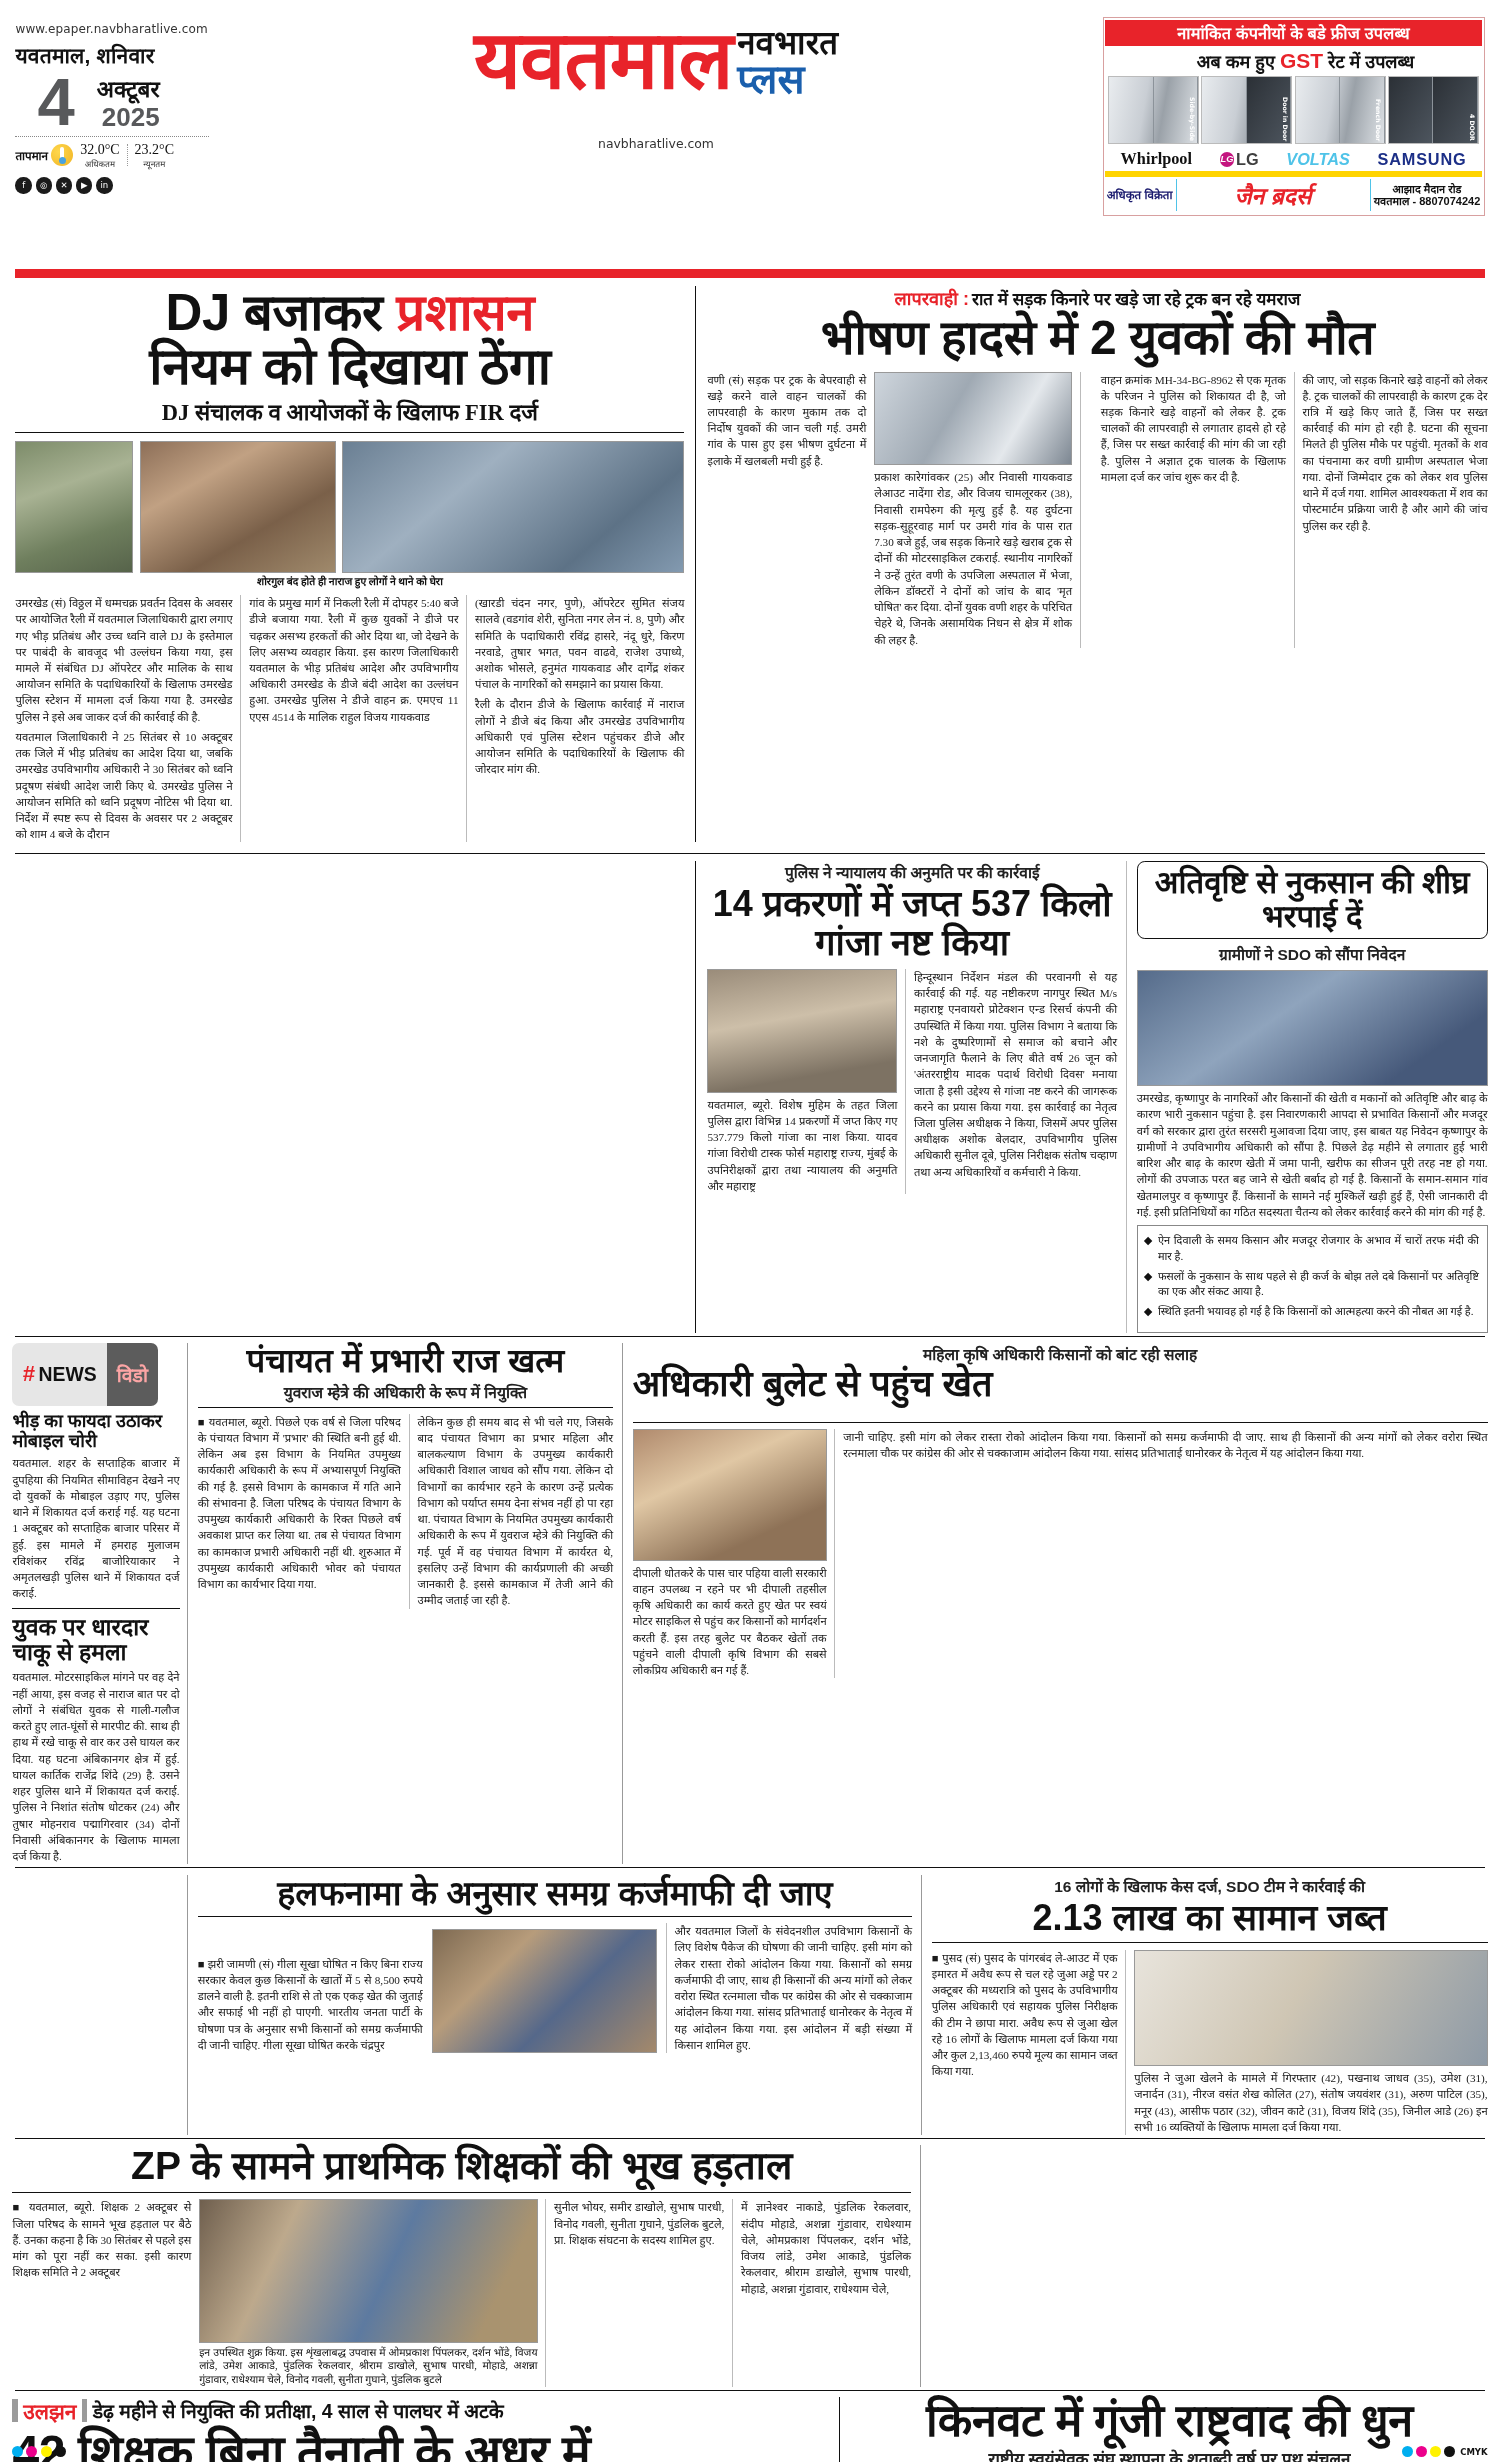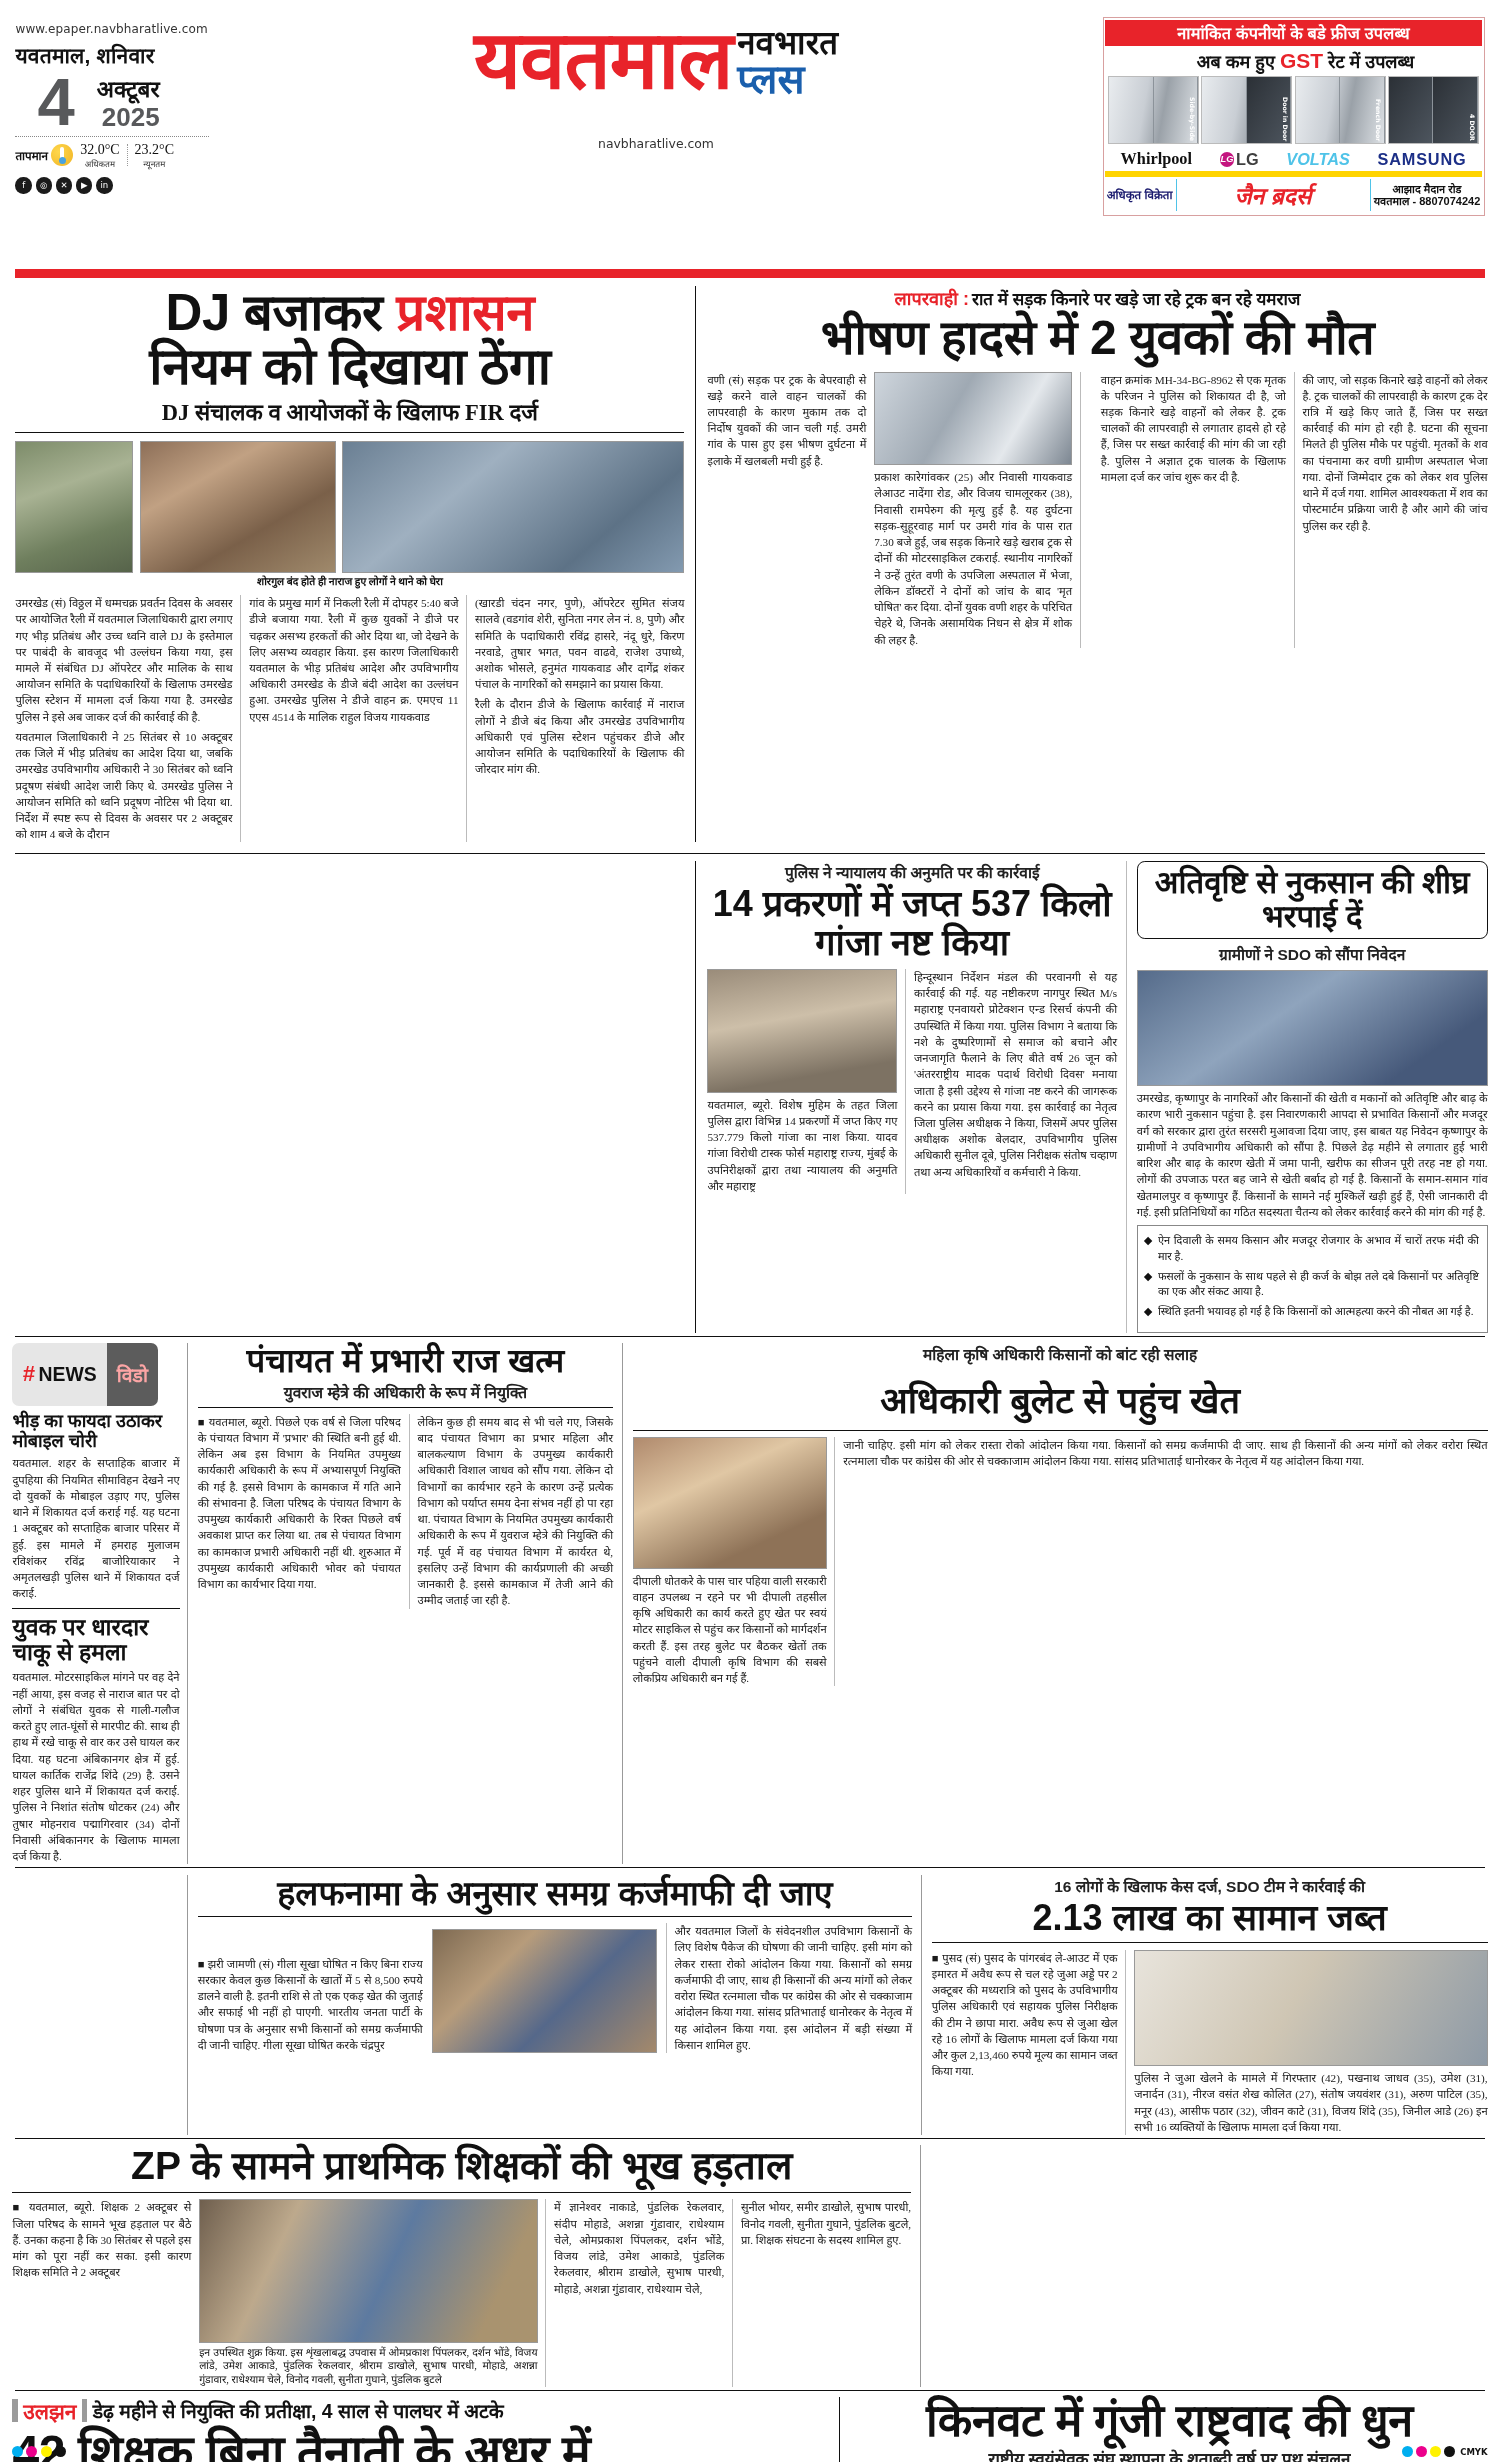--- a/index.html
+++ b/index.html
@@ -337,21 +337,21 @@
           <p class="body">■ यवतमाल, ब्यूरो. पिछले एक वर्ष से जिला परिषद के पंचायत विभाग में 'प्रभार' की स्थिति बनी हुई थी. लेकिन अब इस विभाग के नियमित उपमुख्य कार्यकारी अधिकारी के रूप में अभ्यासपूर्ण नियुक्ति की गई है. इससे विभाग के कामकाज में गति आने की संभावना है. जिला परिषद के पंचायत विभाग के उपमुख्य कार्यकारी अधिकारी के रिक्त पिछले वर्ष अवकाश प्राप्त कर लिया था. तब से पंचायत विभाग का कामकाज प्रभारी अधिकारी नहीं थी. शुरुआत में उपमुख्य कार्यकारी अधिकारी भोवर को पंचायत विभाग का कार्यभार दिया गया.</p>
         </div>
         <div style="flex:1;" class="vrule">
           <p class="body" style="padding-left:7.8px;">लेकिन कुछ ही समय बाद से भी चले गए, जिसके बाद पंचायत विभाग का प्रभार महिला और बालकल्याण विभाग के उपमुख्य कार्यकारी अधिकारी विशाल जाधव को सौंप गया. लेकिन दो विभागों का कार्यभार रहने के कारण उन्हें प्रत्येक विभाग को पर्याप्त समय देना संभव नहीं हो पा रहा था. पंचायत विभाग के नियमित उपमुख्य कार्यकारी अधिकारी के रूप में युवराज म्हेत्रे की नियुक्ति की गई. पूर्व में वह पंचायत विभाग में कार्यरत थे, इसलिए उन्हें विभाग की कार्यप्रणाली की अच्छी जानकारी है. इससे कामकाज में तेजी आने की उम्मीद जताई जा रही है.</p>
         </div>
       </div>
     </div>
 
     <div style="flex:1;border-left:0.8px solid #999;padding-left:9.3px;">
       <div class="subline" style="text-align:center;">महिला कृषि अधिकारी किसानों को बांट रही सलाह</div>
-      <h2 class="mid" style="text-align:center;margin-top:17px;border-bottom:0.8px solid #111;padding-bottom:9px;">अधिकारी बुलेट से पहुंच खेत</h2>
+      <h2 class="mid" style="text-align:left;margin-top:0;border-bottom:0.8px solid #111;padding-bottom:18px;">अधिकारी बुलेट से पहुंच खेत</h2>
       <div class="cols" style="margin-top:6.2px;gap:7.8px;">
         <div style="width:194px;">
           <div class="photo ph-f" style="height:132px;"></div>
           <p class="body" style="margin-top:3.9px;">दीपाली धोतकरे के पास चार पहिया वाली सरकारी वाहन उपलब्ध न रहने पर भी दीपाली तहसील कृषि अधिकारी का कार्य करते हुए खेत पर स्वयं मोटर साइकिल से पहुंच कर किसानों को मार्गदर्शन करती हैं. इस तरह बुलेट पर बैठकर खेतों तक पहुंचने वाली दीपाली कृषि विभाग की सबसे लोकप्रिय अधिकारी बन गई हैं.</p>
         </div>
         <div style="flex:1;" class="vrule">
           <p class="body" style="padding-left:7.8px;">जानी चाहिए. इसी मांग को लेकर रास्ता रोको आंदोलन किया गया. किसानों को समग्र कर्जमाफी दी जाए. साथ ही किसानों की अन्य मांगों को लेकर वरोरा स्थित रत्नमाला चौक पर कांग्रेस की ओर से चक्काजाम आंदोलन किया गया. सांसद प्रतिभाताई धानोरकर के नेतृत्व में यह आंदोलन किया गया.</p>
         </div>
       </div>
     </div>
@@ -400,24 +400,24 @@
       <h2 class="mid" style="text-align:center;font-size:39px;border-bottom:0.8px solid #111;padding-bottom:4.7px;">ZP के सामने प्राथमिक शिक्षकों की भूख हड़ताल</h2>
       <div class="cols" style="margin-top:6.2px;gap:7.8px;">
         <div style="width:179px;">
           <p class="body">■ यवतमाल, ब्यूरो. शिक्षक 2 अक्टूबर से जिला परिषद के सामने भूख हड़ताल पर बैठे हैं. उनका कहना है कि 30 सितंबर से पहले इस मांग को पूरा नहीं कर सका. इसी कारण शिक्षक समिति ने 2 अक्टूबर</p>
         </div>
         <div style="flex:1;">
           <div class="photo" style="height:144px;background:linear-gradient(115deg,#6f5f4e 0%,#bda98c 25%,#5d7aa0 55%,#a9936f 85%);"></div>
           <div class="cap" style="text-align:justify;font-weight:normal;">इन उपस्थित शुक्र किया. इस शृंखलाबद्ध उपवास में ओमप्रकाश पिंपलकर, दर्शन भोंडे, विजय लांडे, उमेश आकाडे, पुंडलिक रेकलवार, श्रीराम डाखोले, सुभाष पारधी, मोहाडे, अशन्ना गुंडावार, राधेश्याम चेले, विनोद गवली, सुनीता गुघाने, पुंडलिक बुटले</div>
         </div>
         <div style="width:179px;" class="vrule">
+          <p class="body" style="padding-left:7.8px;">सुनील भोयर, समीर डाखोले, सुभाष पारधी, विनोद गवली, सुनीता गुघाने, पुंडलिक बुटले, प्रा. शिक्षक संघटना के सदस्य शामिल हुए.</p>
+        </div>
+        <div style="width:179px;" class="vrule">
           <p class="body" style="padding-left:7.8px;">में ज्ञानेश्वर नाकाडे, पुंडलिक रेकलवार, संदीप मोहाडे, अशन्ना गुंडावार, राधेश्याम चेले, ओमप्रकाश पिंपलकर, दर्शन भोंडे, विजय लांडे, उमेश आकाडे, पुंडलिक रेकलवार, श्रीराम डाखोले, सुभाष पारधी, मोहाडे, अशन्ना गुंडावार, राधेश्याम चेले,</p>
-        </div>
-        <div style="width:179px;" class="vrule">
-          <p class="body" style="padding-left:7.8px;">सुनील भोयर, समीर डाखोले, सुभाष पारधी, विनोद गवली, सुनीता गुघाने, पुंडलिक बुटले, प्रा. शिक्षक संघटना के सदस्य शामिल हुए.</p>
         </div>
       </div>
     </div>
     <div style="flex:1;border-left:0.8px solid #999;padding-left:9.3px;"></div>
   </div>
 
   <div class="thin-rule"></div>
 
   <div class="cols" style="margin-top:6.2px;">
 

